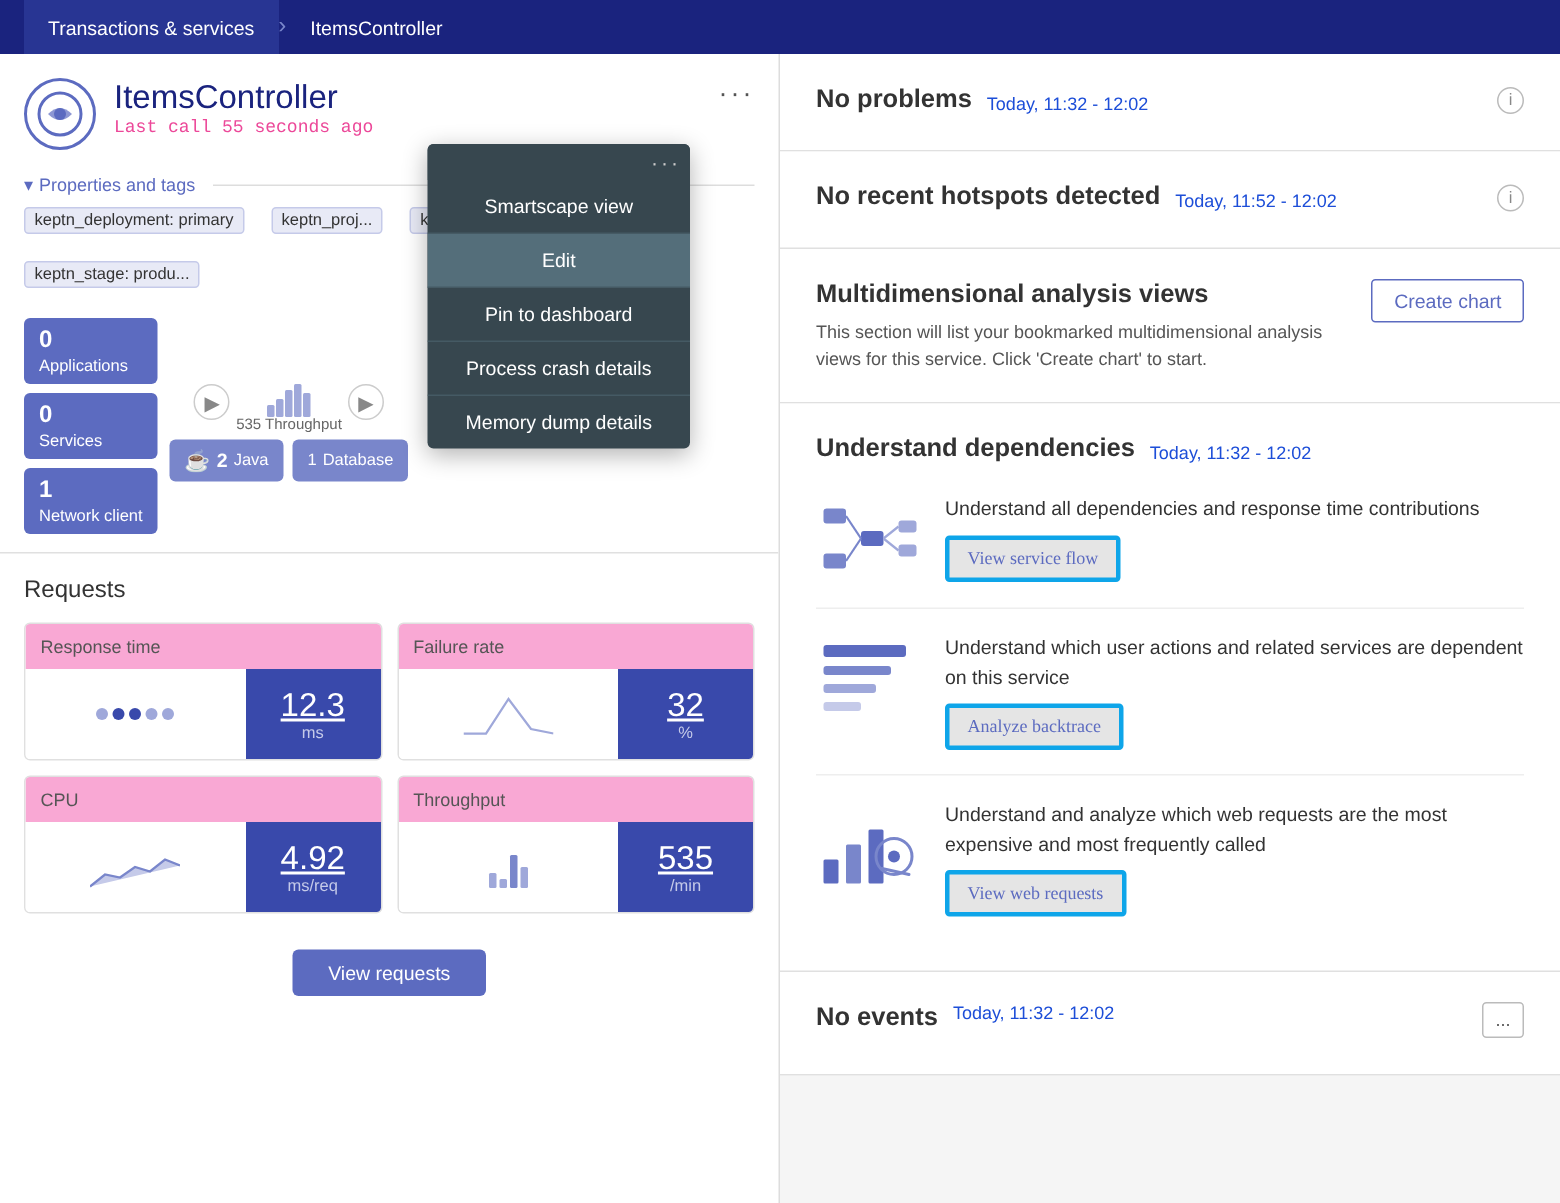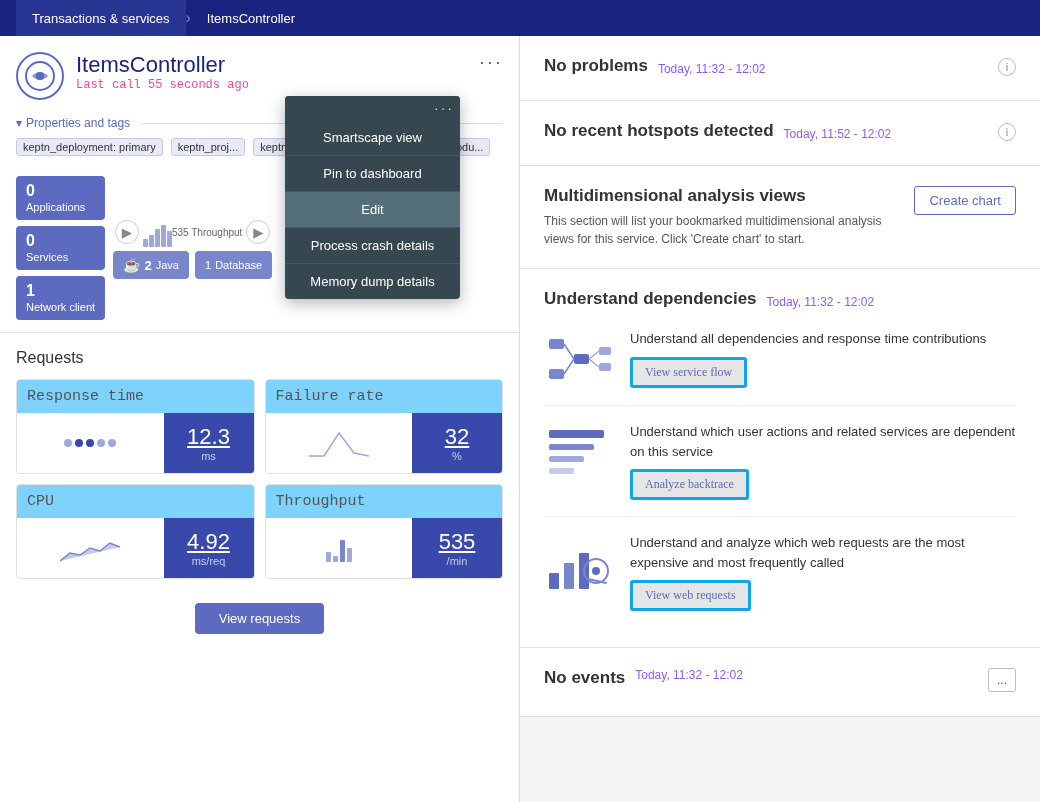--- a/index.html
+++ b/index.html
@@ -50,21 +50,21 @@
       background: none; border: none; cursor: pointer;
       font-size: 18px; color: #555; letter-spacing: 2px;
     }
 
     
     .properties-section { padding: 0 16px 8px; }
     .properties-toggle {
       font-size: 12px; color: #5c6bc0; cursor: pointer; display: flex; align-items: center; gap: 4px;
       margin-bottom: 8px;
     }
-    .tags { display: flex; flex-wrap: wrap; gap: 8px; }
+    .tags { display: flex; flex-wrap: wrap; gap: 18px; }
     .tag {
       background: #e8eaf6; border: 1px solid #c5cae9; border-radius: 3px;
       padding: 2px 6px; font-size: 11px; color: #333;
     }
 
     
     .topology-section {
       padding: 12px 16px; display: flex; gap: 8px; align-items: center;
     }
     .topo-pills { display: flex; flex-direction: column; gap: 6px; }
@@ -87,21 +87,21 @@
     .requests-section {
       padding: 16px; border-top: 1px solid #e0e0e0;
     }
     .requests-title { font-size: 16px; font-weight: 400; margin-bottom: 12px; color: #333; }
 
     .metrics-grid { display: grid; grid-template-columns: 1fr 1fr; gap: 10px; }
     .metric-card {
       border: 1px solid #e0e0e0; border-radius: 4px; overflow: hidden;
       display: flex; flex-direction: column;
     }
-    .metric-header { padding: 8px 10px; font-size: 15px; color: #555; background: #7dd3fc; font-family: Liberation Mono, monospace; }
+    .metric-header { padding: 8px 10px; font-size: 12px; color: #555; background: #f9a8d4; }
     .metric-body {
       display: flex; align-items: stretch; flex: 1;
     }
     .metric-chart-area {
       background: white; flex: 1; padding: 8px; display: flex; align-items: center; justify-content: center;
       min-height: 60px;
     }
     .metric-value-area {
       background: #3949ab; color: white; min-width: 90px;
       display: flex; align-items: center; justify-content: center;
@@ -149,21 +149,21 @@
       flex: 1; background: #f5f5f5; overflow-y: auto; padding: 0;
     }
 
     .right-section {
       background: white; margin: 0; border-bottom: 1px solid #e0e0e0;
       padding: 20px 24px;
     }
 
     .section-header { display: flex; align-items: flex-end; gap: 10px; margin-bottom: 4px; }
     .section-title { font-size: 17px; font-weight: 600; color: #333; }
-    .section-time { font-size: 12px; color: #8b5cf6; }
+    .section-time { font-size: 12px; color: #1d4ed8; }
     .info-icon {
       margin-left: auto; width: 18px; height: 18px; border: 1px solid #bbb;
       border-radius: 50%; display: flex; align-items: center; justify-content: center;
       font-size: 11px; color: #888; cursor: pointer; flex-shrink: 0;
     }
 
     
     .multi-section {
       display: flex; align-items: flex-start; justify-content: space-between;
     }
@@ -229,22 +229,22 @@
         <div class="service-last-call">Last call 55 seconds ago</div>
       </div>
       <button class="more-btn">···</button>
     </div>
 
     <div class="context-menu">
       <div class="context-menu-header">
         <span class="context-dots">···</span>
       </div>
       <button class="context-menu-item">Smartscape view</button>
+      <button class="context-menu-item edit-item">Edit</button>
       <button class="context-menu-item">Pin to dashboard</button>
-      <button class="context-menu-item edit-item">Edit</button>
       <button class="context-menu-item">Process crash details</button>
       <button class="context-menu-item">Memory dump details</button>
     </div>
 
     <div class="properties-section">
       <div class="properties-toggle">
         <span>▾</span>
         <span>Properties and tags</span>
         <span style="flex:1; height:1px; background:#ddd; margin-left:8px;"></span>
       </div>
@@ -269,21 +269,21 @@
         <div class="topo-pill network">
           <span class="count">1</span>
           <span class="label">Network client</span>
         </div>
       </div>
 
       <div style="display:flex;flex-direction:column;align-items:center;gap:4px;">
         <div style="display:flex;align-items:center;gap:4px;">
           <button style="background:none;border:1px solid #ccc;border-radius:50%;width:24px;height:24px;cursor:pointer;color:#888;">▶</button>
 
-          <div style="display:flex;flex-direction:row;align-items:center;">
+          <div style="display:flex;flex-direction:column;align-items:center;">
             <div class="throughput-mini">
               <div class="tp-bar" style="height:8px;"></div>
               <div class="tp-bar" style="height:12px;"></div>
               <div class="tp-bar" style="height:18px;"></div>
               <div class="tp-bar" style="height:22px;"></div>
               <div class="tp-bar" style="height:16px;"></div>
             </div>
             <div style="font-size:10px;color:#666;">
               <span>535</span>
               <span> Throughput</span>

